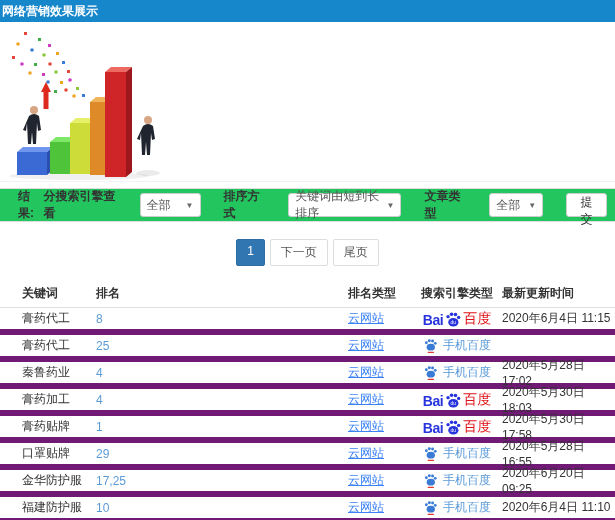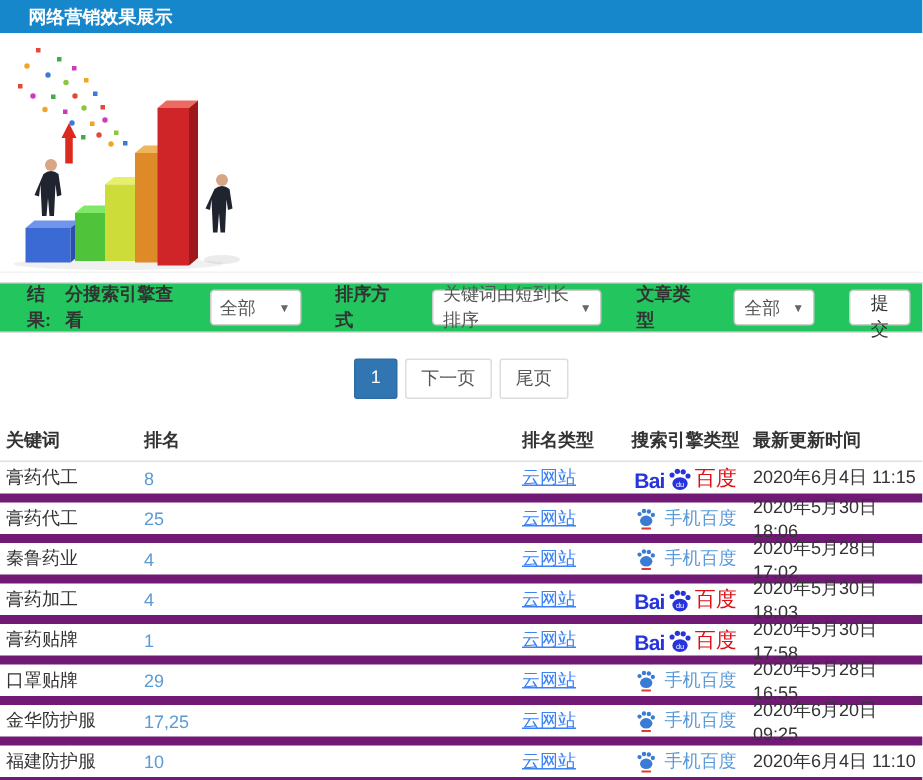--- a/index.html
+++ b/index.html
@@ -1,21 +1,21 @@
 <!DOCTYPE html>
 <html><head>
 <meta charset="utf-8">
 <style>
   * { margin:0; padding:0; box-sizing:border-box; }
   html,body { width:615px; height:520px; overflow:hidden; background:#fff;
     font-family:"Liberation Sans","DejaVu Sans",sans-serif; font-size:12px; color:#333; }
 
   
   .topbar { height:22px; background:#1787cb; color:#fff; display:flex; align-items:center;
-    padding-left:19px; font-weight:bold; font-size:12px; }
+    padding-left:2px; font-weight:bold; font-size:12px; }
 
   
   .info-section { display:flex; padding:8px 0 6px 4px; height:160px; border-bottom:1px solid #f2f2f2; }
   .chart-art { width:170px; height:150px; flex:0 0 170px; }
   .info-fields { padding-top:4px; }
   .info-row { display:flex; align-items:center; height:28px; }
   .info-label { display:inline-block; width:88px; text-align:right; font-weight:bold; color:#555; }
   .info-value { margin-left:12px; }
   .info-value.link { color:#2e82c9; text-decoration:none; cursor:pointer; }
   .info-value.plain { color:#333; }
@@ -39,21 +39,21 @@
 
   
   .pagination { display:flex; justify-content:center; gap:5px; margin:17px 0 14px 0; }
   .page-btn { border:1px solid #ddd; background:#fff; color:#555; padding:4px 10px;
     border-radius:2px; cursor:pointer; text-decoration:none; }
   .page-btn.active { background:#3276b1; border-color:#2e6da4; color:#fff; }
 
   
   .tbl-row { display:flex; align-items:center; height:27px; border-bottom:6px solid #701a75; }
   .tbl-header { height:28px; border-bottom:1px solid #e0e0e0; font-weight:bold; }
-  .c-keyword { width:96px; padding-left:4px; }
+  .c-keyword { width:96px; padding-left:22px; }
   .c-rank { width:252px; }
   .c-ranktype { width:64px; }
   .c-engine { width:90px; display:flex; align-items:center; justify-content:center; }
   .c-date { flex:1; }
   .rank-link { color:#5b9bd5; text-decoration:none; cursor:pointer; }
   .rank-type { color:#3b82f6;text-decoration:underline; }
 
   
   .bd-pc { display:flex; align-items:flex-end; gap:1px; }
   .bd-bai { color:#2733dc; font-weight:bold; font-size:14px; letter-spacing:-0.5px; }
@@ -208,21 +208,20 @@
           <circle cx="5" cy="8" r="2.4" fill="#3a7bd5"></circle>
               <circle cx="10" cy="4.5" r="2.5" fill="#3a7bd5"></circle>
           <circle cx="15.5" cy="5" r="2.5" fill="#3a7bd5"></circle>
               <circle cx="20" cy="9" r="2.4" fill="#3a7bd5"></circle>
           <ellipse cx="12.5" cy="15.5" rx="7" ry="5.8" fill="#3a7bd5"></ellipse>
           <rect x="7" y="23" width="11" height="2.2" rx="1" fill="#e23b2e"></rect>
         </svg>
         <span class="m-label">手机百度</span>
       </span>
     </span>
-    <span class="c-date">2020年5月30日 18:06</span>
   </div>
 
   <div class="tbl-row">
     <span class="c-keyword">秦鲁药业</span>
     <span class="c-rank"><a class="rank-link">4</a></span>
     <span class="c-ranktype rank-type">云网站</span>
     <span class="c-engine">
 
       <span class="bd-m">
         <svg width="15" height="16" viewBox="0 0 24 27">

